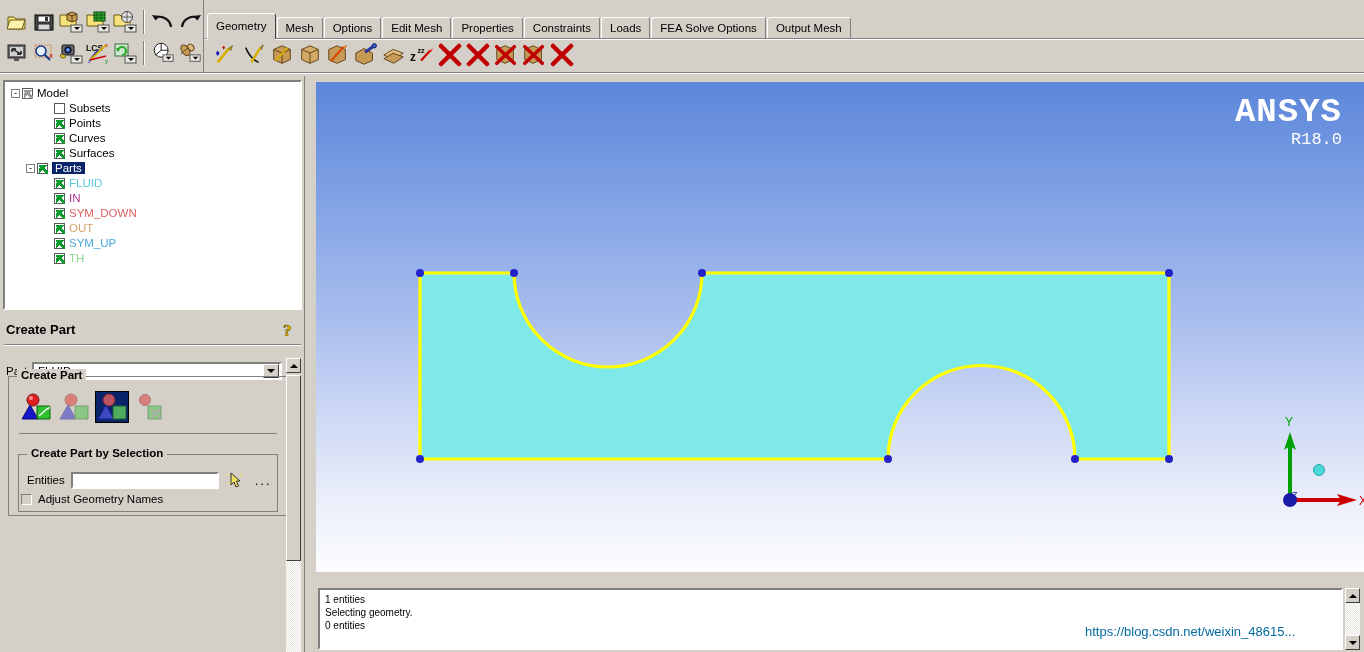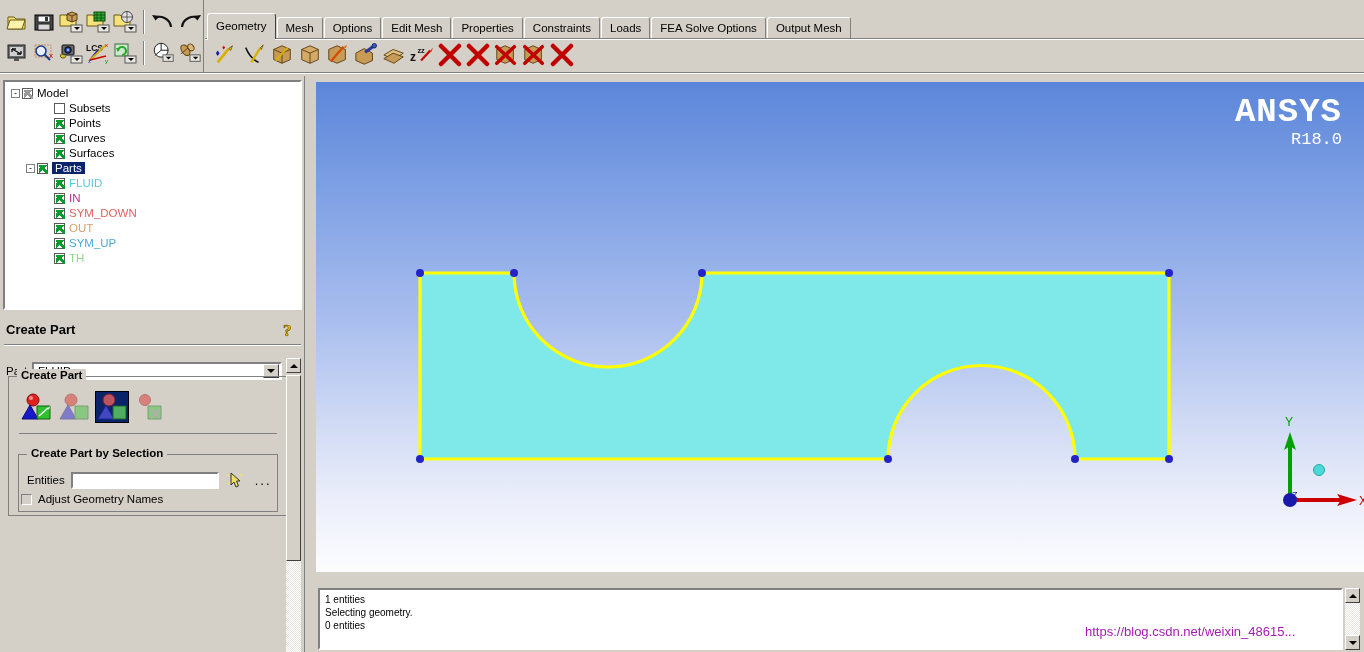--- a/index.html
+++ b/index.html
@@ -284,21 +284,21 @@
   #msg-scroll {
     position: absolute; left: 1029px; top: 10px; width: 15px; height: 62px;
     background: #d4d0c8;
   }
   #msg-sb-track {
     position: absolute; left: 0; top: 15px; width: 15px; height: 32px;
     background: repeating-conic-gradient(#e8e6e0 0% 25%, #fff 0% 50%) 0 0/2px 2px;
   }
   #watermark {
     position: absolute; left: 1085px; top: 624px;
-    font-size: 13px; color: #a21caf; white-space: nowrap;
+    font-size: 13px; color: #0369a1; white-space: nowrap;
     pointer-events: none; z-index: 1;
   }
   #viewport-divider {
     position: absolute; left: 316px; top: 573px; width: 1048px; height: 2px;
     background: #d4d0c8;
   }
 </style>
 </head>
 <body>
 

